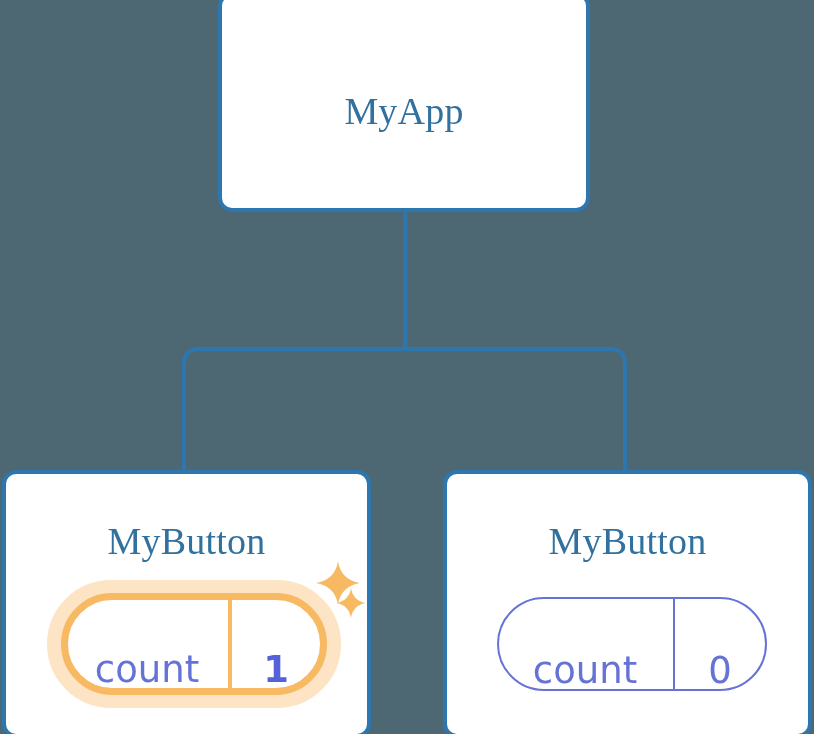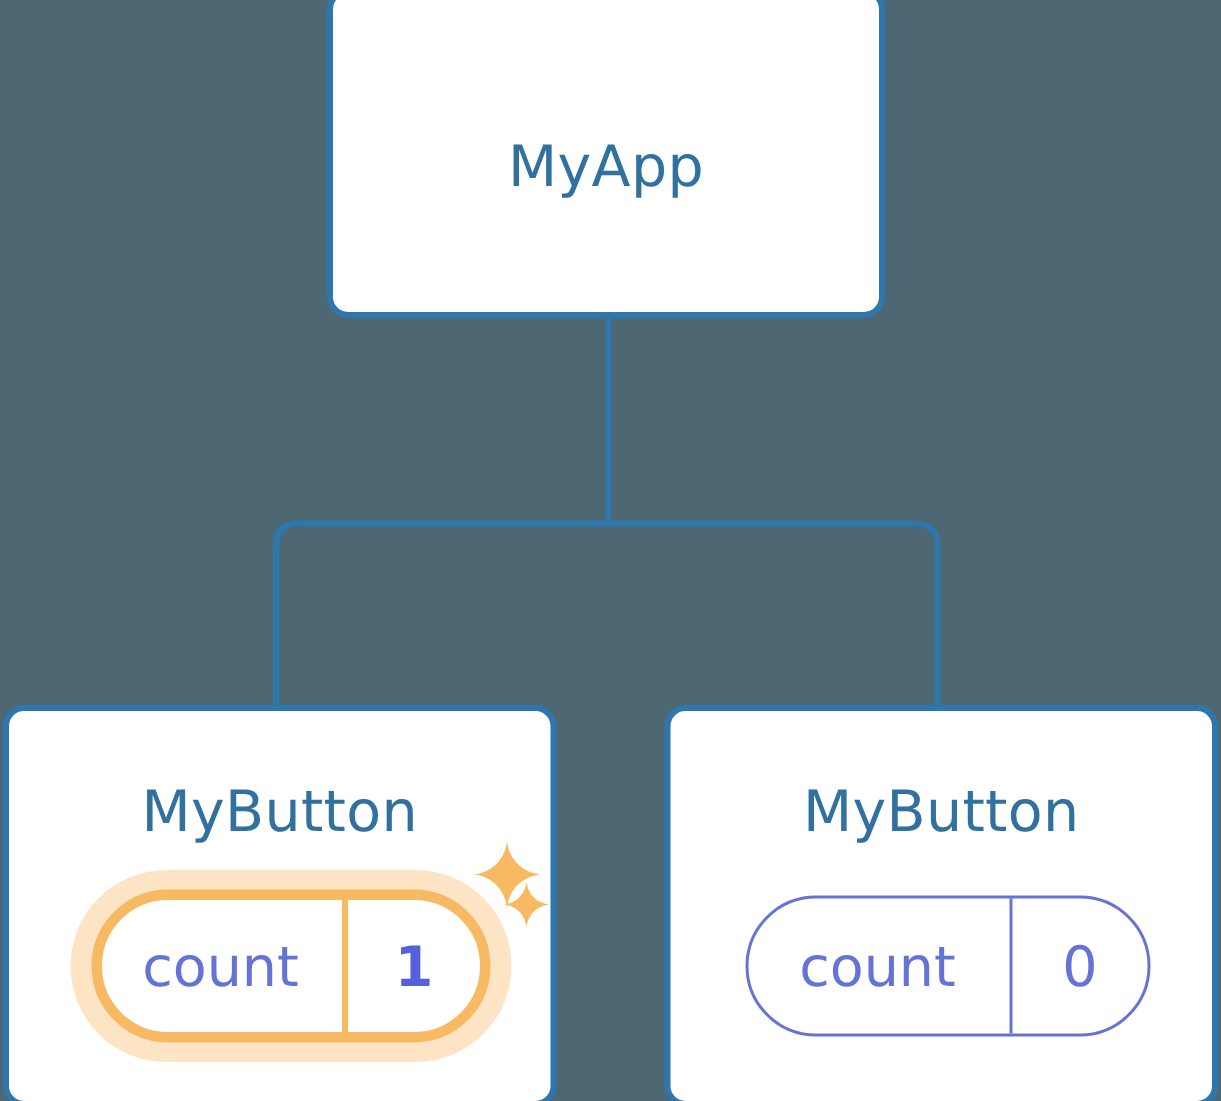--- a/index.html
+++ b/index.html
@@ -62,20 +62,21 @@
     position: absolute;
     left: 0;
     width: 100%;
     text-align: center;
     color: #31719f;
     font-size: 38px;
     font-weight: 400;
     letter-spacing: 0.2px;
     line-height: 1;
     white-space: nowrap;
+    font-family: Liberation Serif, serif;
   }
   #card-myapp .card-title { top: 96px; }
   #card-btn-left .card-title { top: 48px; }
   #card-btn-right .card-title { top: 48px; }
 
   
   .pill-wrap {
     position: absolute;
   }
   #pill-wrap-right {
@@ -88,21 +89,21 @@
     left: 41px;
     top: 106px;
     width: 294px;
     height: 128px;
   }
 
   .pill {
     position: absolute;
     box-sizing: border-box;
     display: flex;
-    align-items: center;
+    align-items: flex-end;
     background: transparent;
   }
 
   
   .pill-plain {
     left: 1px;
     top: 1px;
     width: 270px;
     height: 94px;
     border: 2px solid #6673d6;

